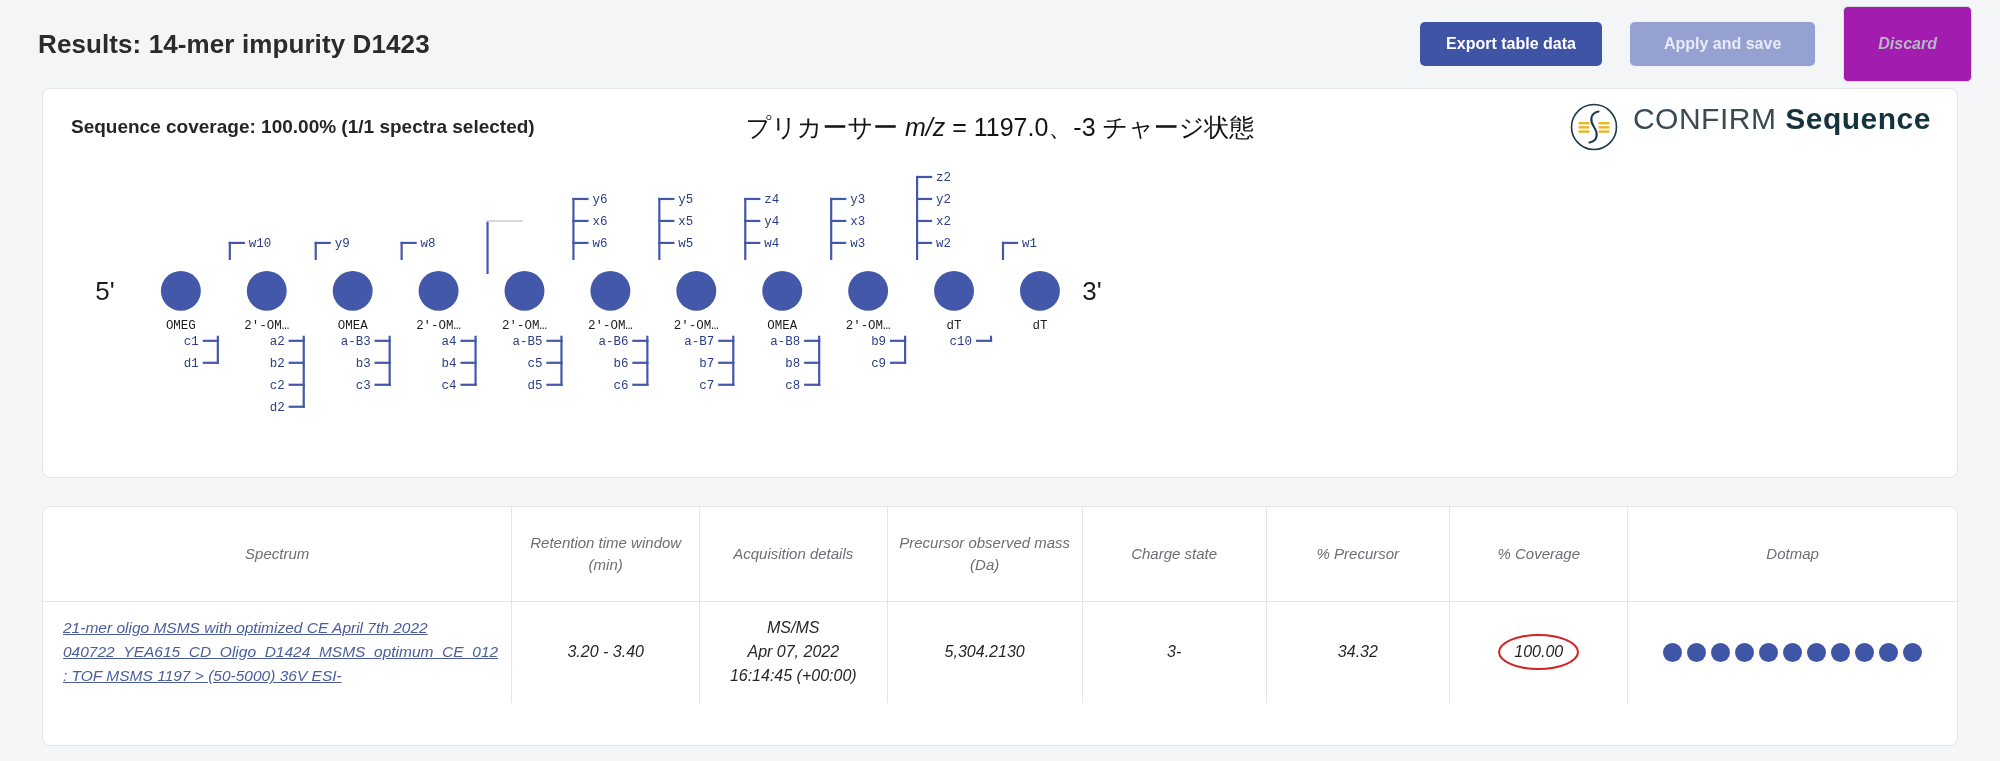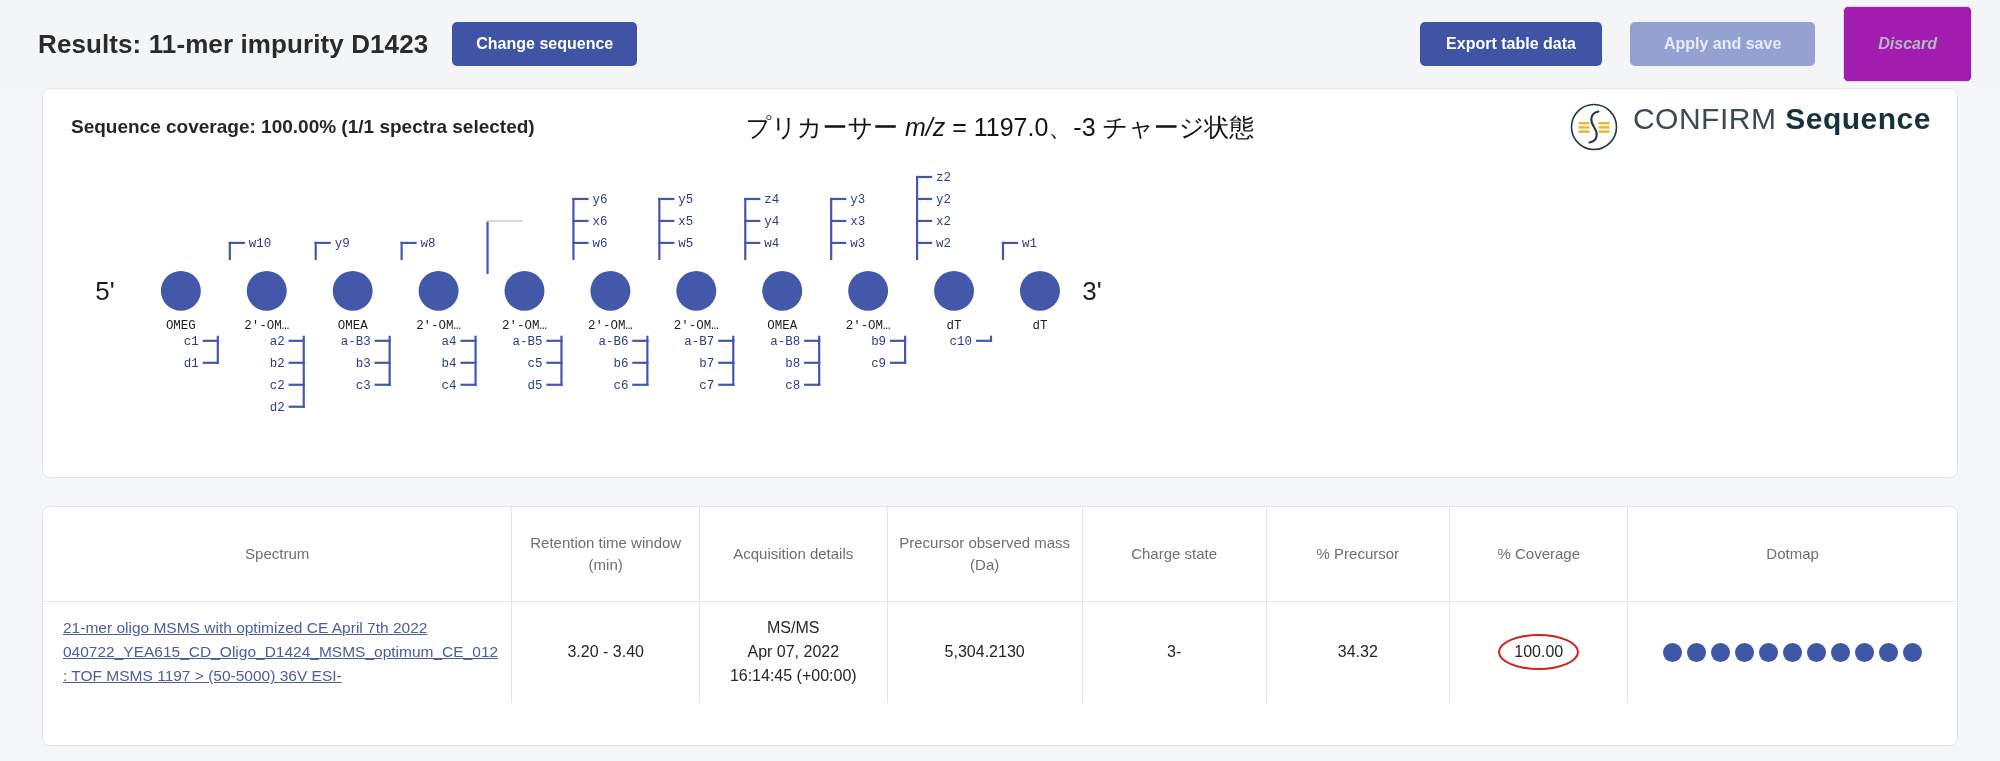--- a/index.html
+++ b/index.html
@@ -70,21 +70,21 @@
   }
   .logo-mark{ width:50px; height:50px; display:block; }
   .logo-text{ font-size:30px; color:#3a4a52; letter-spacing:.5px; }
   .logo-text b{ color:#15333c; font-weight:700; }
 
   
   .seq-canvas{ position:absolute; left:0; top:74px; width:100%; height:310px; }
 
   
   .table-card{ margin-top:28px; height:240px; overflow:hidden; }
-  table{ border-collapse:collapse; width:100%; table-layout:fixed; }
+  table{ border-collapse:collapse; width:100%; table-layout:fixed;font-style:italic; }
   th{
     font-size:15px; font-weight:400; color:#6e6e73;
     border:1px solid #e3e5ea; border-top:none;
     padding:16px 8px; height:94px; vertical-align:middle;
     text-align:center; line-height:1.45; background:#fff;
   }
   th:first-child{ border-left:none; }
   th:last-child{ border-right:none; }
   td{
     font-size:16px; color:#262626;
@@ -106,22 +106,21 @@
   }
   .dotmap{ display:flex; align-items:center; justify-content:center; gap:5px; }
   .dotmap span{
     width:19px; height:19px; border-radius:50%; background:#3f55a5; display:block;
   }
 </style>
 </head>
 <body>
 
 <div class="topbar">
-  <div class="page-title">Results: 11-mer impurity D1423</div>
-  <button class="btn btn-primary btn-change">Change sequence</button>
+  <div class="page-title">Results: 14-mer impurity D1423</div>
 
   <div class="topbar-right">
     <button class="btn btn-primary btn-export">Export table data</button>
     <button class="btn btn-disabled">Apply and save</button>
     <button class="btn btn-outline">Discard</button>
   </div>
 </div>
 
 <div class="card seq-card">
 

